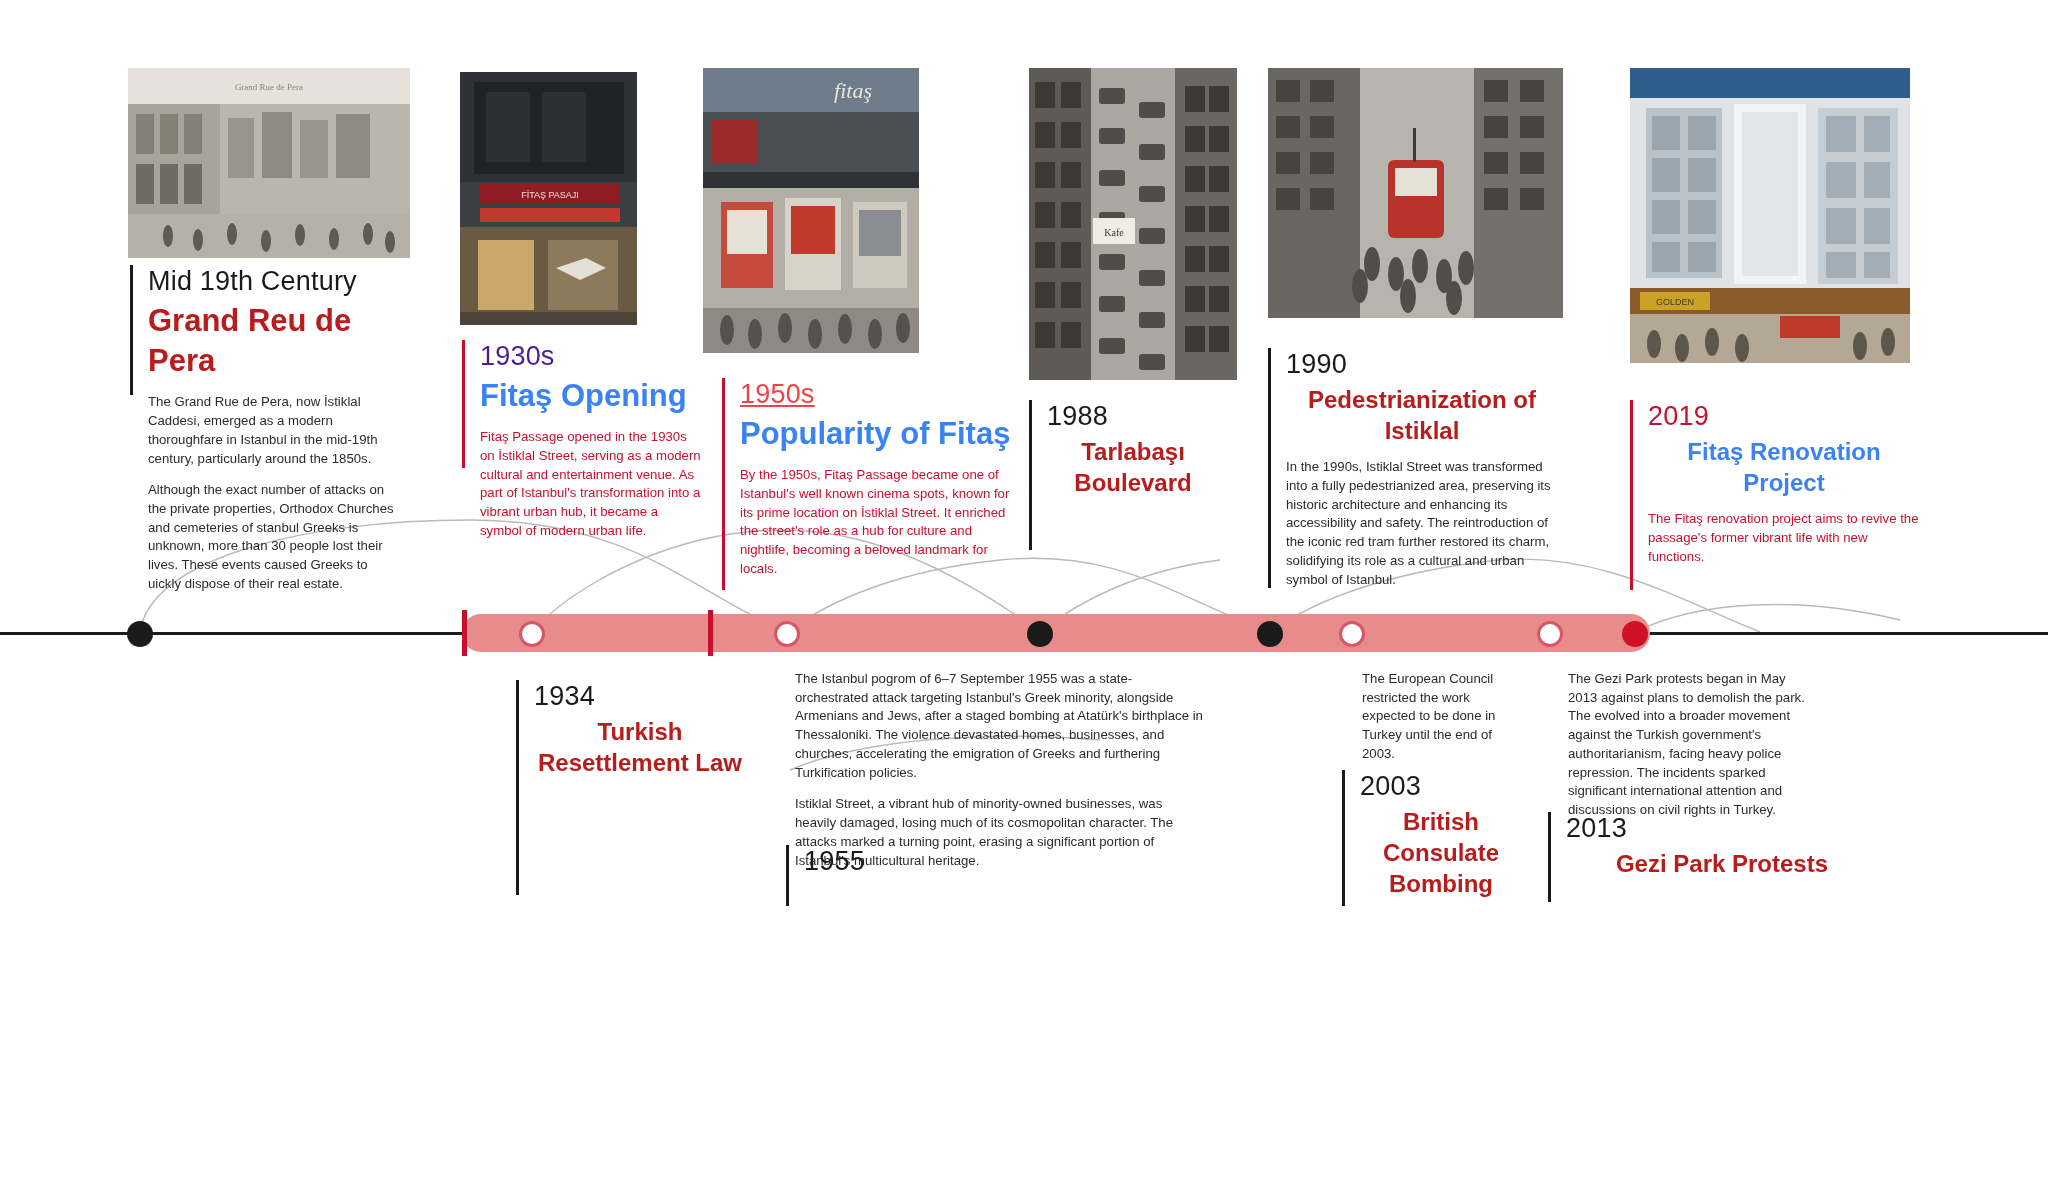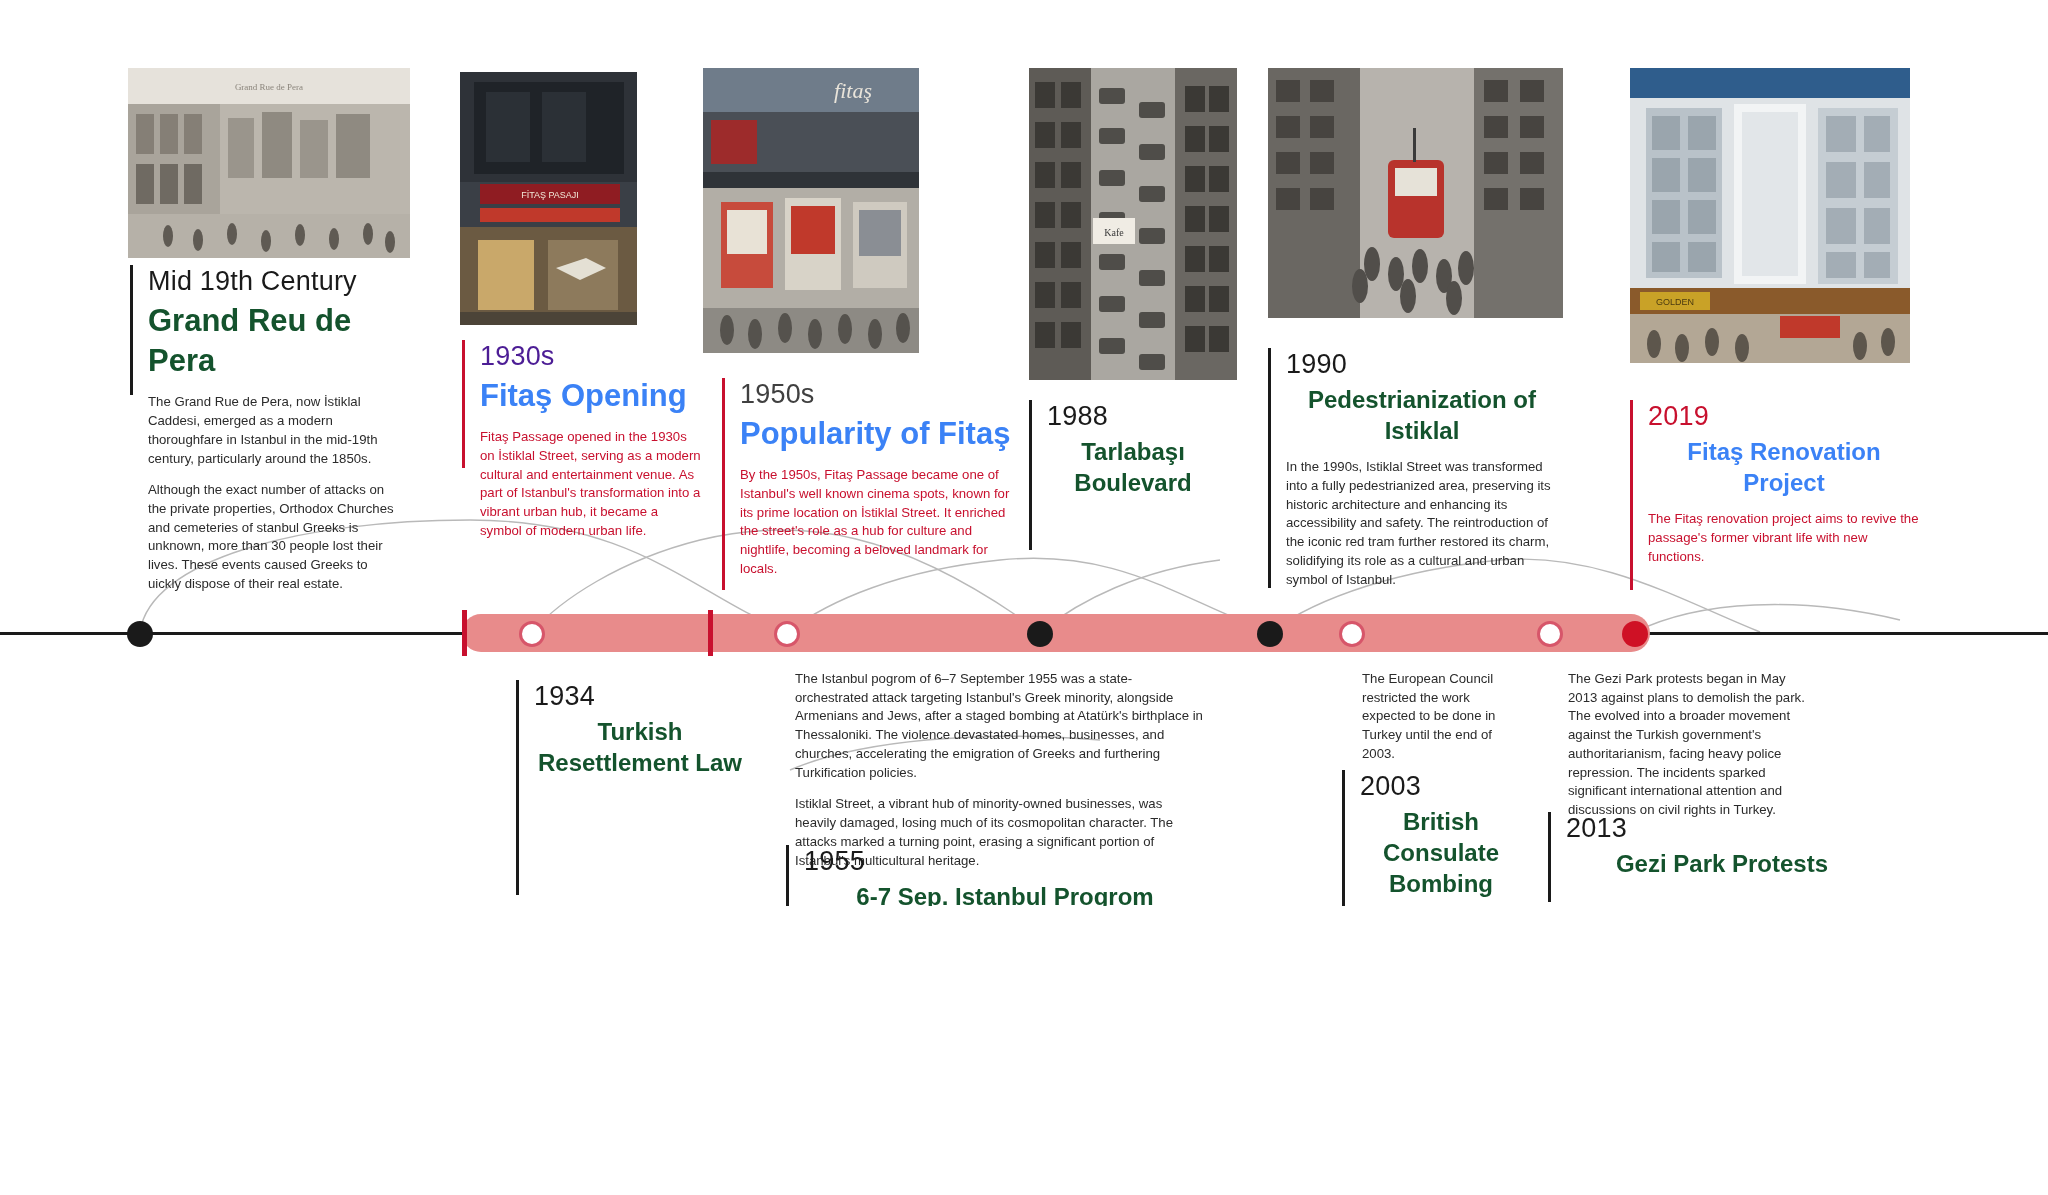--- a/index.html
+++ b/index.html
@@ -86,21 +86,21 @@
   .year {
     font-size: 27px;
     font-weight: 400;
     color: #1a1a1a;
     letter-spacing: .2px;
     line-height: 1.25;
   }
   .title {
     font-size: 31px;
     font-weight: 700;
-    color: #14532d;
+    color: #b91c1c;
     line-height: 1.3;
     margin-top: 2px;
   }
   .block.red .title { color: #3b82f6; }
   .body {
     font-size: 13.2px;
     line-height: 1.42;
     color: #2b2b2b;
     margin-top: 12px;
     max-width: 100%;
@@ -463,21 +463,21 @@
       <div class="title">Fitaş Opening</div>
       <div class="body">
         <p>Fitaş Passage opened in the 1930s on İstiklal Street, serving as a modern cultural and entertainment venue. As part of Istanbul's transformation into a vibrant urban hub, it became a symbol of modern urban life.</p>
       </div>
     </div>
   </div>
 
   <div class="block red" style="left:722px; top:378px; width:290px;">
     <div class="rule" style="height:212px;"></div>
     <div class="inner">
-      <div class="year" style="color:#404040;">1950s</div>
+      <div class="year" style="color:#ef4444;text-decoration:underline;">1950s</div>
       <div class="title">Popularity of Fitaş</div>
       <div class="body">
         <p>By the 1950s, Fitaş Passage became one of Istanbul's well known cinema spots, known for its prime location on İstiklal Street. It enriched the street's role as a hub for culture and nightlife, becoming a beloved landmark for locals.</p>
       </div>
     </div>
   </div>
 
   <div class="block" style="left:1029px; top:400px; width:190px;">
     <div class="rule" style="height:150px;"></div>
     <div class="inner">
@@ -518,21 +518,20 @@
 
   <div class="freetext" style="left:795px; top:670px; width:410px;">
     <p>The Istanbul pogrom of 6–7 September 1955 was a state-orchestrated attack targeting Istanbul's Greek minority, alongside Armenians and Jews, after a staged bombing at Atatürk's birthplace in Thessaloniki. The violence devastated homes, businesses, and churches, accelerating the emigration of Greeks and furthering Turkification policies.</p>
     <p>Istiklal Street, a vibrant hub of minority-owned businesses, was heavily damaged, losing much of its cosmopolitan character. The attacks marked a turning point, erasing a significant portion of Istanbul's multicultural heritage.</p>
   </div>
 
   <div class="block" style="left:786px; top:845px; width:420px;">
     <div class="rule" style="height:90px;"></div>
     <div class="inner">
       <div class="year">1955</div>
-      <div class="title big">6-7 Sep. Istanbul Progrom</div>
     </div>
   </div>
 
   <div class="freetext" style="left:1362px; top:670px; width:150px;">
     <p>The European Council restricted the work expected to be done in Turkey until the end of 2003.</p>
   </div>
 
   <div class="block" style="left:1342px; top:770px; width:180px;">
     <div class="rule" style="height:160px;"></div>
     <div class="inner">

